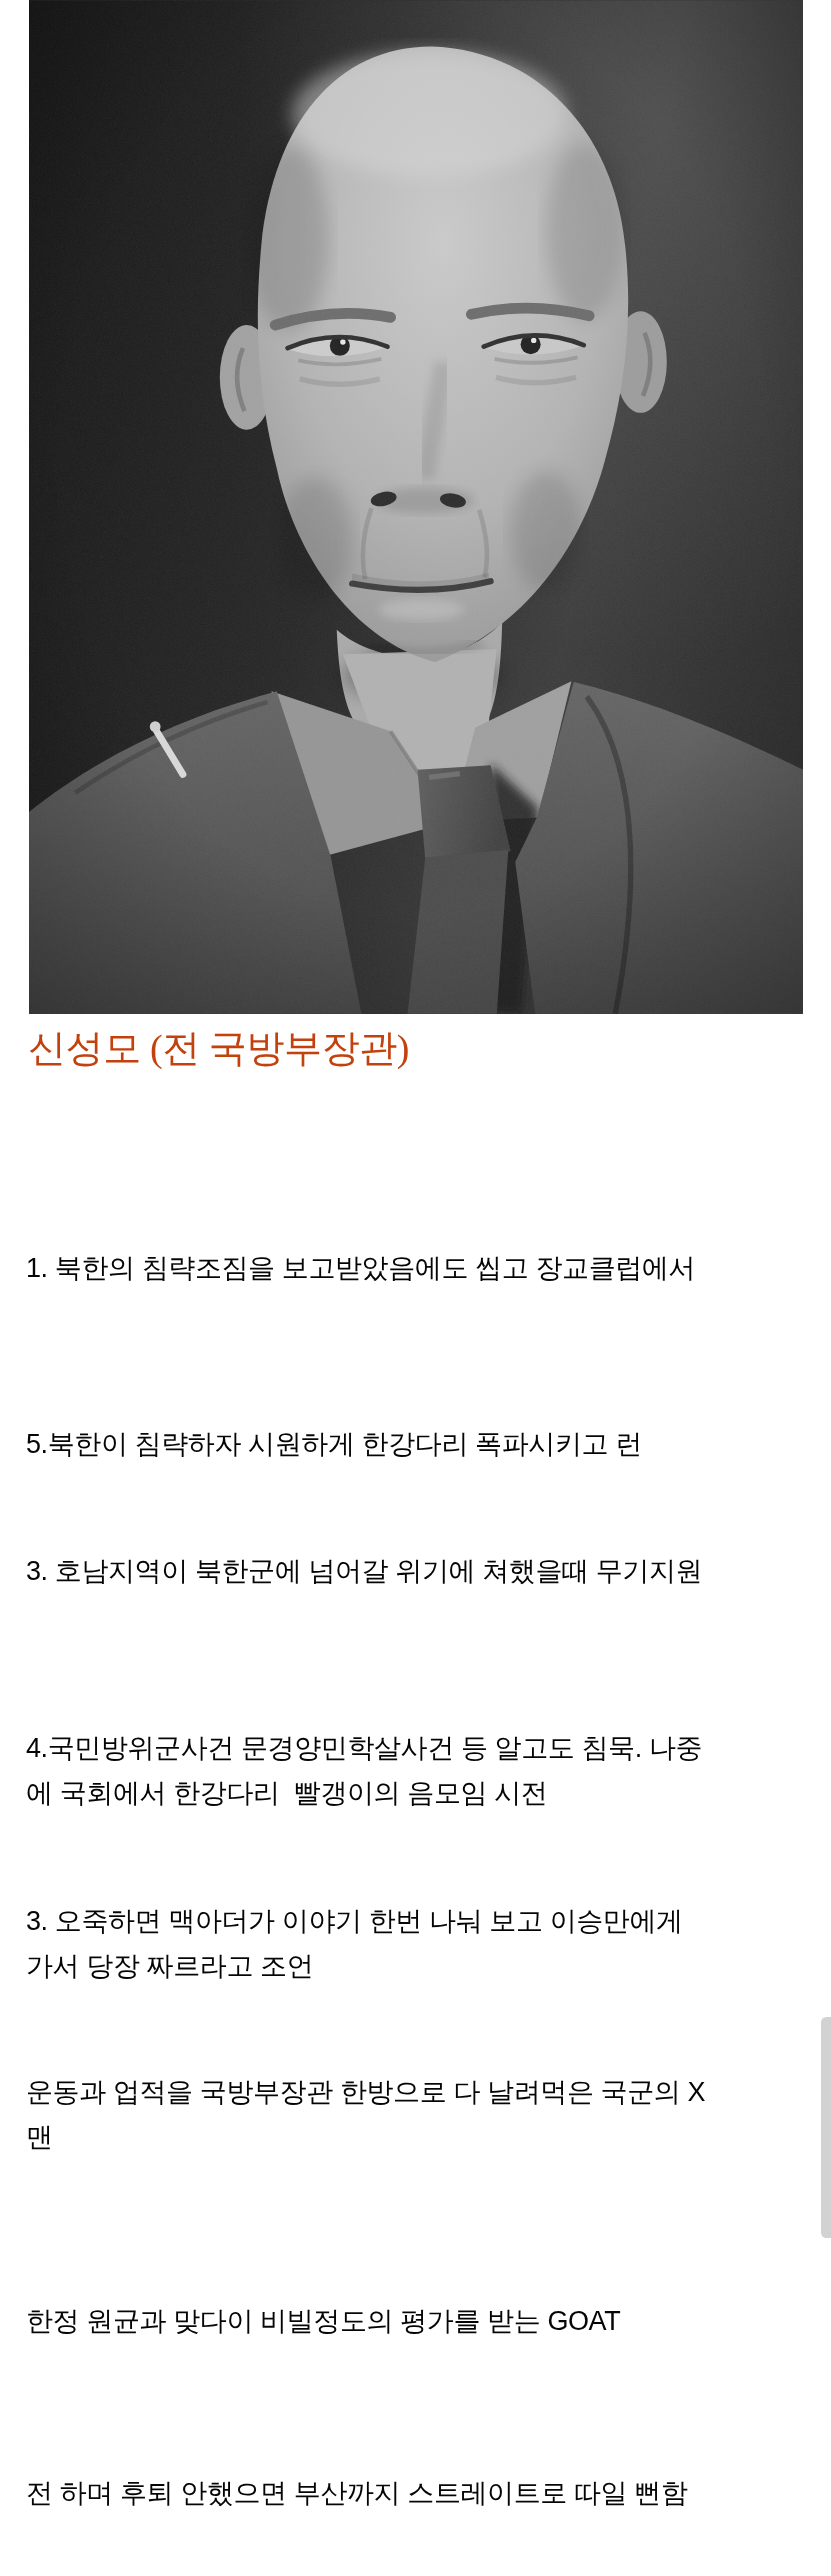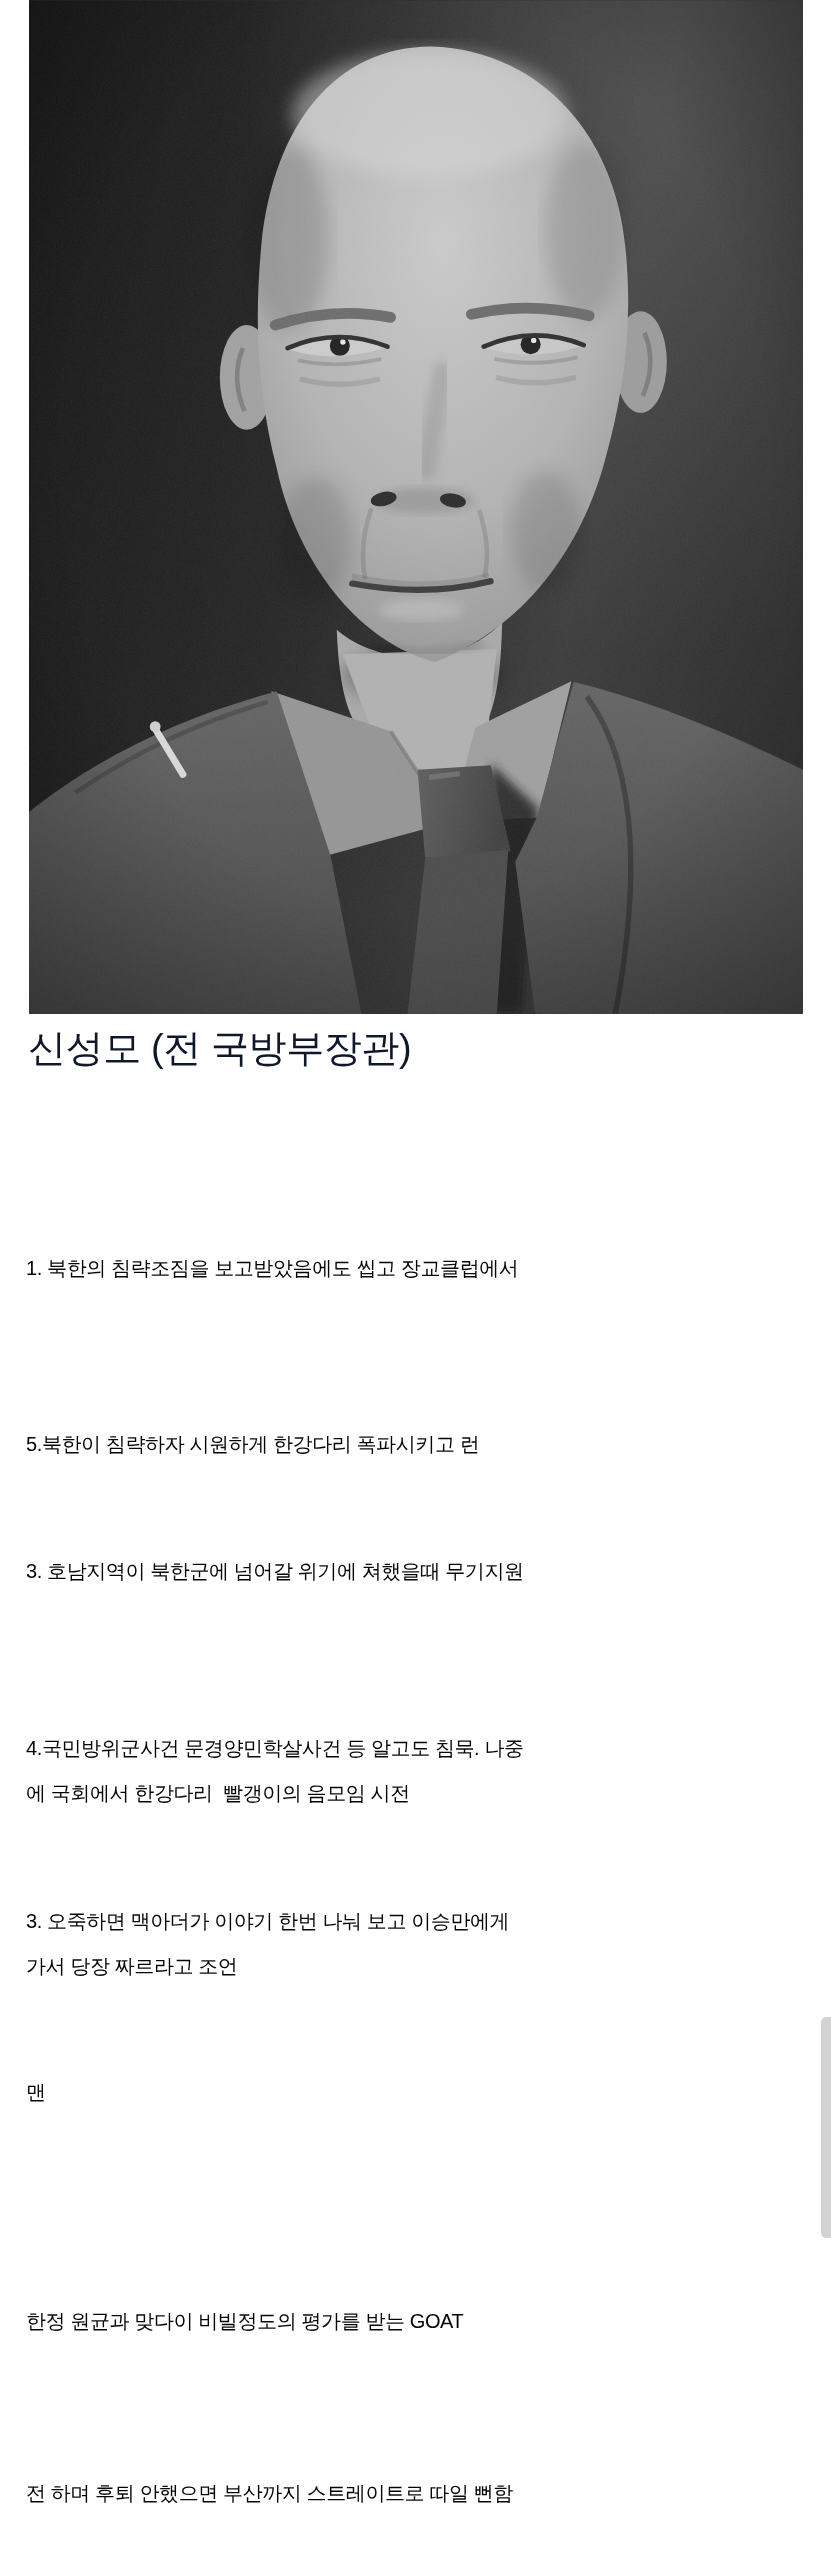--- a/index.html
+++ b/index.html
@@ -9,25 +9,25 @@
     color:#0a0a0a;
   }
   .photo-frame{
     position:absolute;left:28.5px;top:0;width:774px;height:1014px;
     overflow:hidden;background:#262626;
   }
   .photo-frame svg{display:block;width:774px;height:1014px;}
   .caption{
     position:absolute;left:28px;top:1025px;width:776px;
     font-size:38px;line-height:46px;white-space:pre-wrap;
-    color:#0f172a;letter-spacing:-0.4px;
+    color:#c2410c;letter-spacing:-0.4px;font-family:Liberation Serif, serif;
   }
   .para{
     position:absolute;left:26px;width:781px;
-    font-size:20px;line-height:45px;color:#050505;
+    font-size:27px;line-height:45px;color:#050505;
     letter-spacing:-0.4px;
   }
   .tline{white-space:pre-wrap;word-break:keep-all;}
   .p1{top:1246px}.p2{top:1422px}.p3{top:1549px}.p4{top:1726px}
   .p5{top:1899px}.p6{top:2070px}.p7{top:2299px}.p8{top:2471px}
   .scroll-thumb{
     position:absolute;right:0;top:2017px;width:10px;height:221px;
     background:#d2d2d2;border-radius:5.4px 0 0 5.4px;
   }
 </style>
@@ -160,20 +160,21 @@
 </div>
 <div class="para p4">
   <div class="tline">4.국민방위군사건 문경양민학살사건 등 알고도 침묵. 나중</div>
   <div class="tline">에 국회에서 한강다리  빨갱이의 음모임 시전</div>
 </div>
 <div class="para p5">
   <div class="tline">3. 오죽하면 맥아더가 이야기 한번 나눠 보고 이승만에게</div>
   <div class="tline">가서 당장 짜르라고 조언</div>
 </div>
 <div class="para p6">
+  <div class="tline">운동과 업적을 국방부장관 한방으로 다 날려먹은 국군의 X</div>
   <div class="tline">맨</div>
 </div>
 <div class="para p7">
   <div class="tline">한정 원균과 맞다이 비빌정도의 평가를 받는 GOAT</div>
 </div>
 <div class="para p8">
   <div class="tline">전 하며 후퇴 안했으면 부산까지 스트레이트로 따일 뻔함</div>
 </div>
 
 <div class="scroll-thumb"></div>

